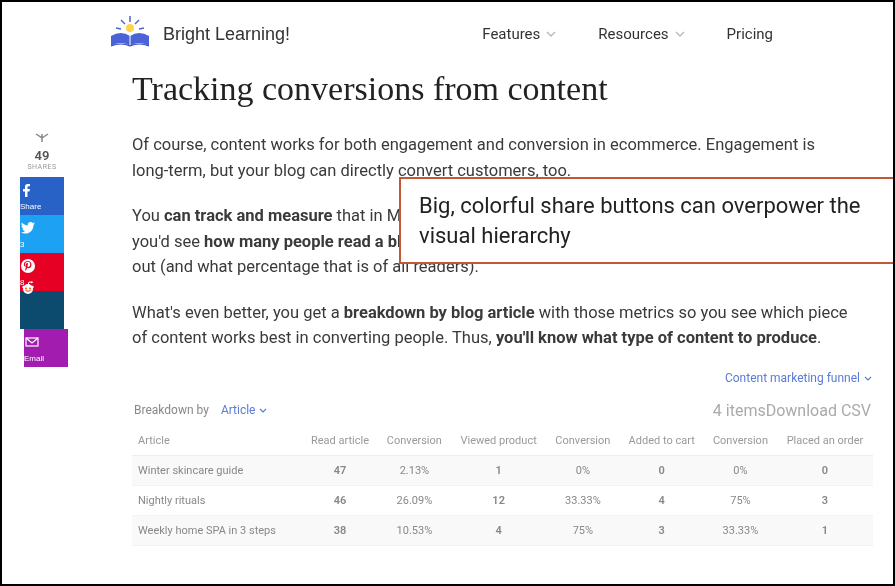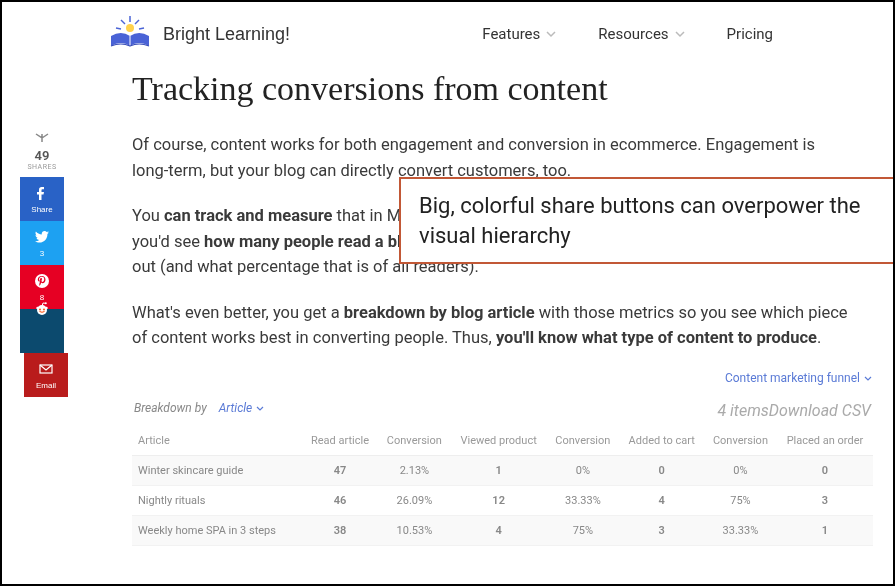--- a/index.html
+++ b/index.html
@@ -81,44 +81,44 @@
       color: #555;
       margin-top: 2px;
     }
     .share-head .label {
       font-size: 7px;
       letter-spacing: 0.5px;
       color: #999;
     }
     .share-btn {
       width: 44px;
-      height: 44px;
+      height: 38px;
       display: flex;
       flex-direction: column;
-      align-items: center;
+      align-items: flex-start;
       justify-content: center;
       color: #fff;
       border: none;
       cursor: pointer;
       font-size: 8px;
       margin: 0;
     }
     .share-btn .sbicon {
       font-size: 15px;
       line-height: 1;
     }
     .share-btn .sblabel {
       font-size: 8px;
       margin-top: 2px;
     }
     .fb { background: #2962c6; }
     .tw { background: #1da1f2; }
     .pi { background: #e60023; }
     .rd { background: #0c4a6e; gap: 31px; }
-    .em { background: #b91c1c; margin-left: 8px; }
+    .em { background: #a21caf; margin-left: 8px; }
     .content {
       margin: 0 40px 0 130px;
       font-size: 16.5px;
       color: #3a3a3a;
       line-height: 1.55;
     }
     .content p {
       margin-bottom: 20px;
     }
     .callout {
@@ -138,25 +138,24 @@
       margin: 8px 20px 0 130px;
     }
     .funnel-link {
       text-align: right;
       font-size: 12px;
       color: #5b7bd6;
       margin-bottom: 10px;
     }
     .table-toolbar {
       display: flex;
-      align-items: flex-start;
+      align-items: center;
       font-size: 12px;
       color: #888;
       padding: 6px 2px;
-      font-style: italic;
     }
     .breakdown-by {
       color: #888;
     }
     .article-filter {
       color: #5b7bd6;
       margin-left: 12px;
     }
     .toolbar-right {
       margin-left: auto;

